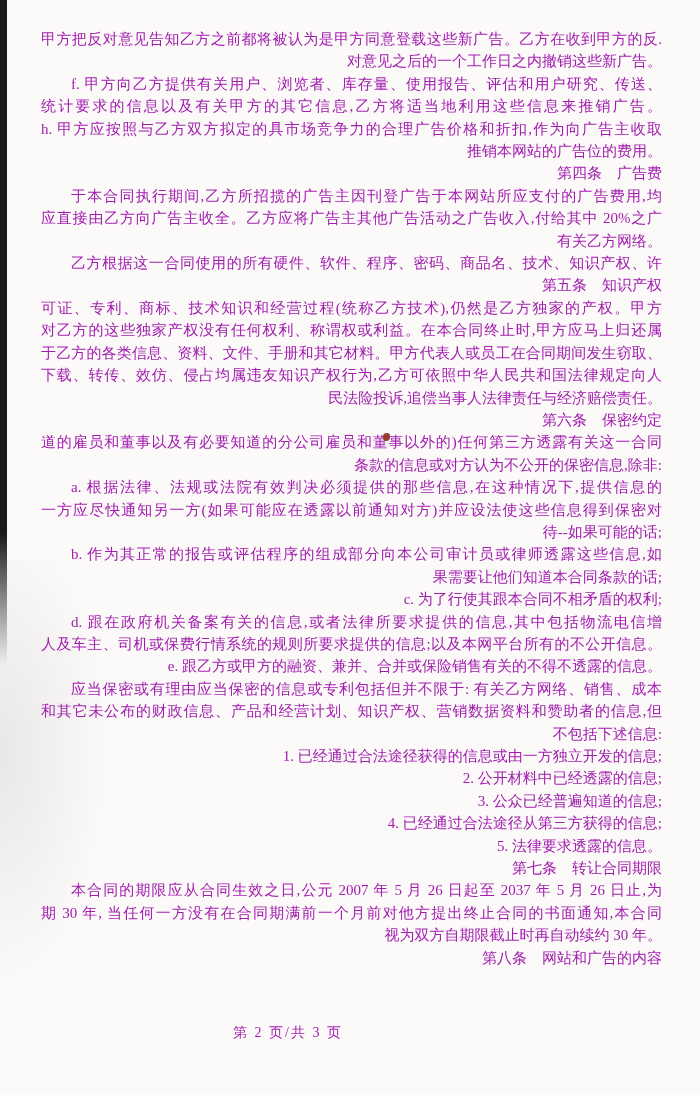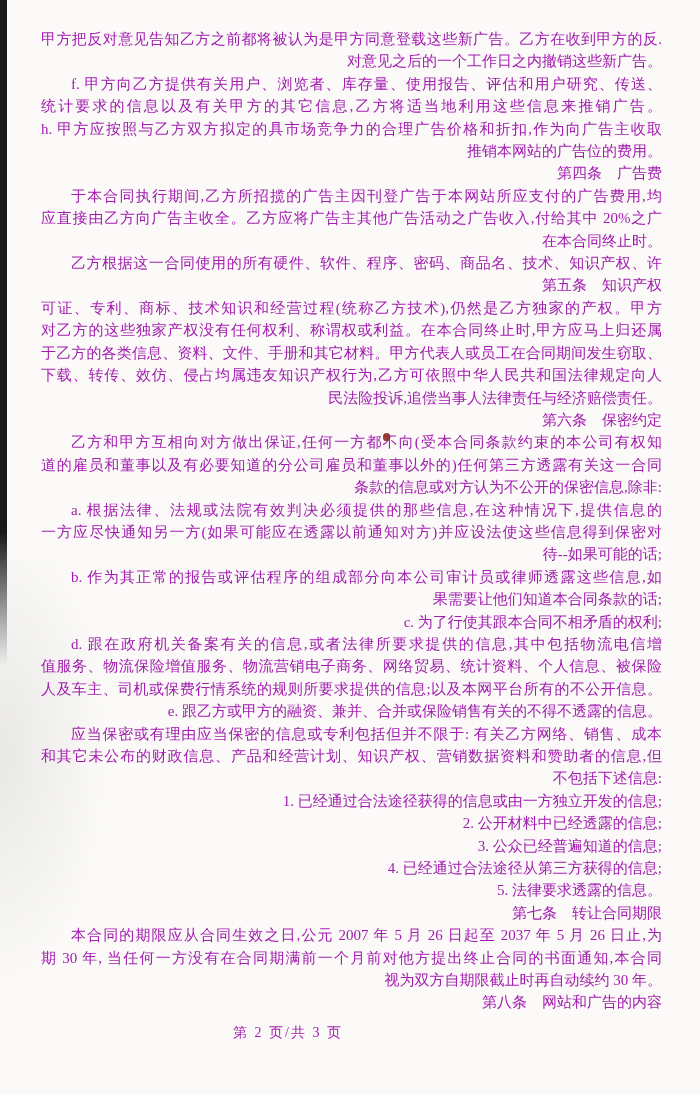--- a/index.html
+++ b/index.html
@@ -87,40 +87,38 @@
   <div class="content">
       <div class="ln justify">甲方把反对意见告知乙方之前都将被认为是甲方同意登载这些新广告。乙方在收到甲方的反.</div>
       <div class="ln">对意见之后的一个工作日之内撤销这些新广告。</div>
       <div class="ln justify ind">f. 甲方向乙方提供有关用户、浏览者、库存量、使用报告、评估和用户研究、传送、</div>
       <div class="ln justify">统计要求的信息以及有关甲方的其它信息,乙方将适当地利用这些信息来推销广告。</div>
       <div class="ln justify">h. 甲方应按照与乙方双方拟定的具市场竞争力的合理广告价格和折扣,作为向广告主收取</div>
       <div class="ln">推销本网站的广告位的费用。</div>
       <div class="ln">第四条　广告费</div>
       <div class="ln justify ind">于本合同执行期间,乙方所招揽的广告主因刊登广告于本网站所应支付的广告费用,均</div>
       <div class="ln justify">应直接由乙方向广告主收全。乙方应将广告主其他广告活动之广告收入,付给其中 20%之广</div>
-      <div class="ln">在本合同终止时。</div>
+      <div class="ln">有关乙方网络。</div>
       <div class="ln justify ind">乙方根据这一合同使用的所有硬件、软件、程序、密码、商品名、技术、知识产权、许</div>
       <div class="ln">第五条　知识产权</div>
       <div class="ln justify">可证、专利、商标、技术知识和经营过程(统称乙方技术),仍然是乙方独家的产权。甲方</div>
       <div class="ln justify">对乙方的这些独家产权没有任何权利、称谓权或利益。在本合同终止时,甲方应马上归还属</div>
       <div class="ln justify">于乙方的各类信息、资料、文件、手册和其它材料。甲方代表人或员工在合同期间发生窃取、</div>
       <div class="ln justify">下载、转传、效仿、侵占均属违友知识产权行为,乙方可依照中华人民共和国法律规定向人</div>
       <div class="ln">民法险投诉,追偿当事人法律责任与经济赔偿责任。</div>
       <div class="ln">第六条　保密约定</div>
-      <div class="ln justify ind">乙方和甲方互相向对方做出保证,任何一方都不向(受本合同条款约束的本公司有权知</div>
       <div class="ln justify">道的雇员和董事以及有必要知道的分公司雇员和董事以外的)任何第三方透露有关这一合同</div>
       <div class="ln">条款的信息或对方认为不公开的保密信息,除非:</div>
       <div class="ln justify ind">a. 根据法律、法规或法院有效判决必须提供的那些信息,在这种情况下,提供信息的</div>
       <div class="ln justify">一方应尽快通知另一方(如果可能应在透露以前通知对方)并应设法使这些信息得到保密对</div>
       <div class="ln">待--如果可能的话;</div>
       <div class="ln justify ind">b. 作为其正常的报告或评估程序的组成部分向本公司审计员或律师透露这些信息,如</div>
       <div class="ln">果需要让他们知道本合同条款的话;</div>
       <div class="ln ind">c. 为了行使其跟本合同不相矛盾的权利;</div>
       <div class="ln justify ind">d. 跟在政府机关备案有关的信息,或者法律所要求提供的信息,其中包括物流电信增</div>
-      <div class="ln justify">值服务、物流保险增值服务、物流营销电子商务、网络贸易、统计资料、个人信息、被保险</div>
       <div class="ln justify">人及车主、司机或保费行情系统的规则所要求提供的信息;以及本网平台所有的不公开信息。</div>
       <div class="ln ind">e. 跟乙方或甲方的融资、兼并、合并或保险销售有关的不得不透露的信息。</div>
       <div class="ln justify ind">应当保密或有理由应当保密的信息或专利包括但并不限于: 有关乙方网络、销售、成本</div>
       <div class="ln justify">和其它未公布的财政信息、产品和经营计划、知识产权、营销数据资料和赞助者的信息,但</div>
       <div class="ln">不包括下述信息:</div>
       <div class="ln ind">1. 已经通过合法途径获得的信息或由一方独立开发的信息;</div>
       <div class="ln ind">2. 公开材料中已经透露的信息;</div>
       <div class="ln ind">3. 公众已经普遍知道的信息;</div>
       <div class="ln ind">4. 已经通过合法途径从第三方获得的信息;</div>
       <div class="ln ind">5. 法律要求透露的信息。</div>

